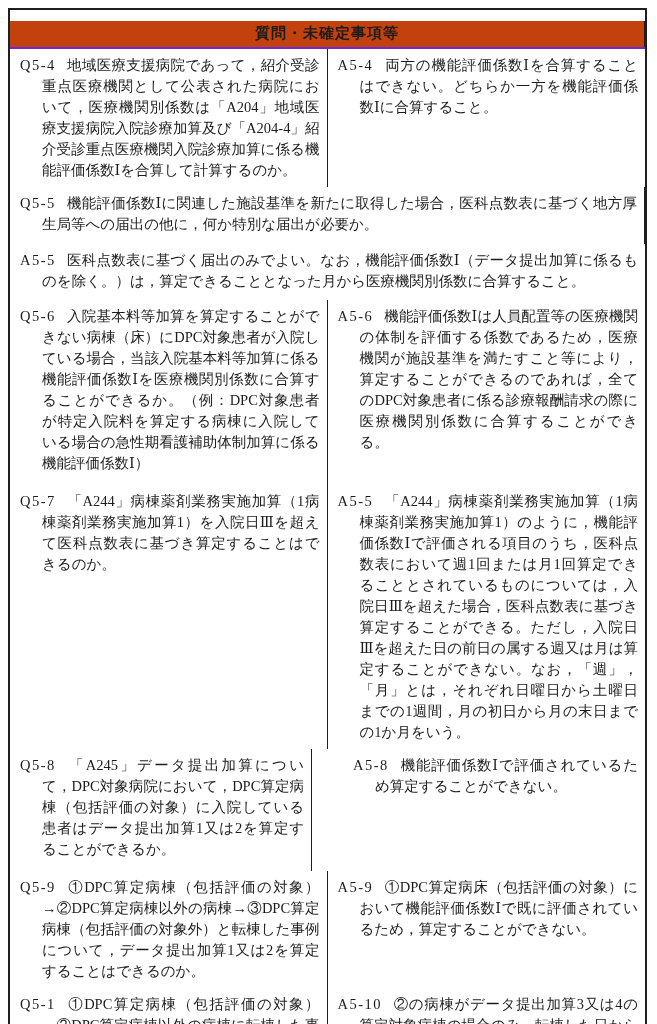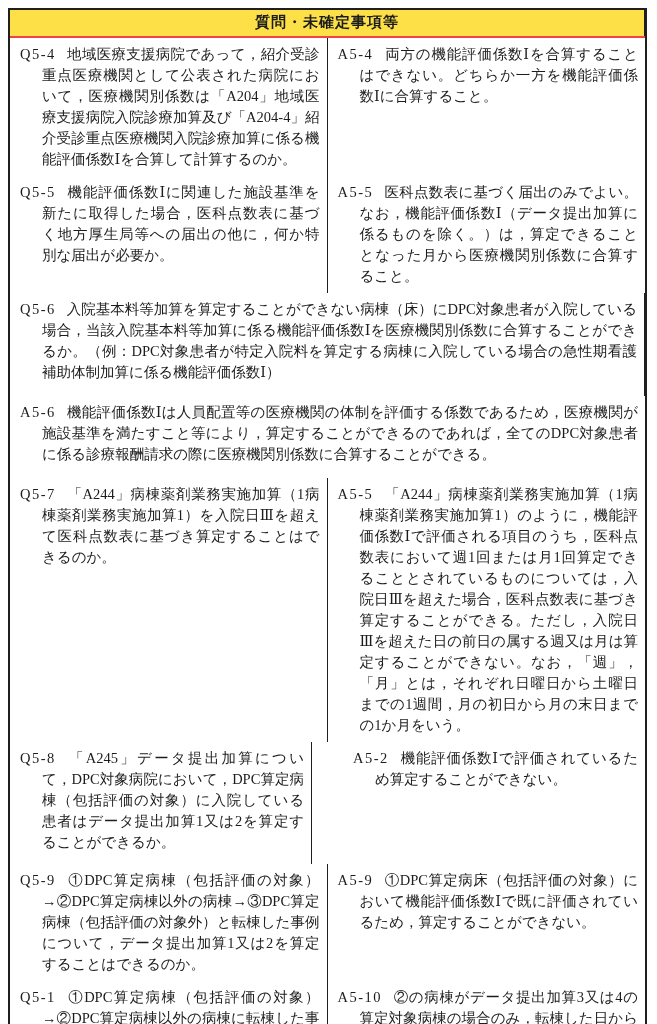--- a/index.html
+++ b/index.html
@@ -19,25 +19,26 @@
     left: 8px;
     top: 8px;
     width: 639px;
     border: 2px solid #1f1f1f;
     border-bottom: 1px dotted #6f6f6f;
     box-sizing: border-box;
     background: #ffffff;
   }
   .thead {
     display: flex;
-    background: #fde047;
-    border-bottom: 2px solid #ef4444;
+    background: #c2410c;
+    border-bottom: 2px solid #6d28d9;
     font-family: "Liberation Sans", "DejaVu Sans", sans-serif;
     font-weight: bold;
     font-size: 15px;
+    margin-top: 11px;
   }
   .hcell {
     flex: 1 1 50%;
     text-align: center;
     padding: 3px 0 4px 0;
     letter-spacing: 1px;
   }
   .hcell.qcol { border-right: 1px solid #1f1f1f; }
   .trow { display: flex; }
   .cell {
@@ -53,22 +54,22 @@
     margin: 0;
     padding-left: 22px;
     text-indent: -22px;
   }
   .lbl {
     letter-spacing: 1.5px;
     margin-right: 11px;
     white-space: nowrap;
   }
   .r1 { min-height: 133px; }
-  .r2 { min-height: 113px; }
-  .r3 { min-height: 185px; flex-direction: column; }
+  .r2 { min-height: 113px; flex-direction: column; }
+  .r3 { min-height: 185px; }
   .r4 { min-height: 237px; }
   .r5 { min-height: 122px; gap: 31px; }
   .r6 { min-height: 113px; }
   .r7 { min-height: 85px; }
 </style>
 </head>
 <body>
 
 <div class="qa-table">
 
@@ -110,21 +111,21 @@
     <div class="cell acell">
       <p class="qa"><span class="lbl">A5-5</span><span>「A244」病棟薬剤業務実施加算（1病棟薬剤業務実施加算1）のように，機能評価係数Ⅰで評価される項目のうち，医科点数表において週1回または月1回算定できることとされているものについては，入院日Ⅲを超えた場合，医科点数表に基づき算定することができる。ただし，入院日Ⅲを超えた日の前日の属する週又は月は算定することができない。なお，「週」，「月」とは，それぞれ日曜日から土曜日までの1週間，月の初日から月の末日までの1か月をいう。</span></p>
     </div>
   </div>
 
   <div class="trow r5">
     <div class="cell qcell">
       <p class="qa"><span class="lbl">Q5-8</span><span>「A245」データ提出加算について，DPC対象病院において，DPC算定病棟（包括評価の対象）に入院している患者はデータ提出加算1又は2を算定することができるか。</span></p>
     </div>
     <div class="cell acell">
-      <p class="qa"><span class="lbl">A5-2</span><span>機能評価係数Ⅰで評価されているため算定することができない。</span></p>
+      <p class="qa"><span class="lbl">A5-8</span><span>機能評価係数Ⅰで評価されているため算定することができない。</span></p>
     </div>
   </div>
 
   <div class="trow r6">
     <div class="cell qcell">
       <p class="qa"><span class="lbl">Q5-9</span><span>①DPC算定病棟（包括評価の対象）→②DPC算定病棟以外の病棟→③DPC算定病棟（包括評価の対象外）と転棟した事例について，データ提出加算1又は2を算定することはできるのか。</span></p>
     </div>
     <div class="cell acell">
       <p class="qa"><span class="lbl">A5-9</span><span>①DPC算定病床（包括評価の対象）において機能評価係数Ⅰで既に評価されているため，算定することができない。</span></p>
     </div>

